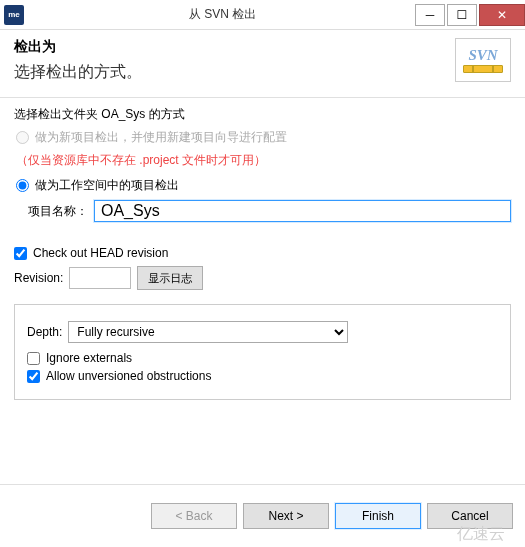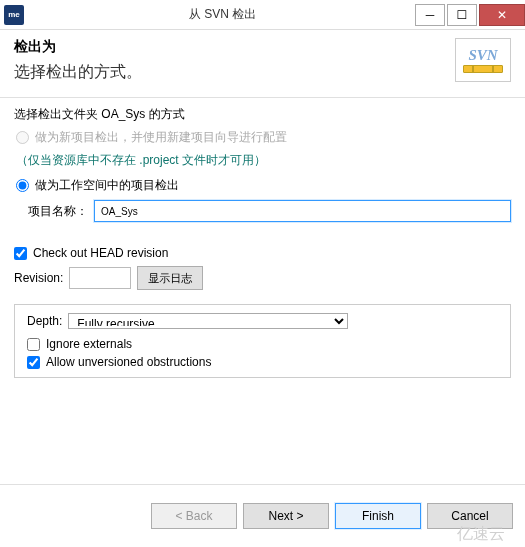--- a/index.html
+++ b/index.html
@@ -19,35 +19,35 @@
 .svn-logo-text { font-style: italic; font-weight: bold; color: #7ca8d8; font-size: 15px; font-family: serif; }
 .svn-logo-bar { width: 40px; height: 8px; background: #f5c030; border: 1px solid #c0a020; margin-top: 1px; border-radius: 1px; position: relative; }
 .svn-logo-bar::before, .svn-logo-bar::after { content: ''; position: absolute; width: 2px; height: 8px; background: #c0a020; top: -1px; }
 .svn-logo-bar::before { left: 8px; }
 .svn-logo-bar::after { right: 8px; }
 .main { padding: 8px 14px 10px 14px; }
 .section-label { font-size: 12px; margin-bottom: 6px; display: block; }
 .radio-row { display: flex; align-items: center; margin-bottom: 6px; padding-left: 2px; }
 .radio-row input { margin-right: 6px; }
 .radio-row.disabled { color: #aaa; }
-.hint { color: #0f766e; font-size: 12px; padding-left: 2px; margin-bottom: 8px; }
+.hint { color: #ef4444; font-size: 12px; padding-left: 2px; margin-bottom: 8px; }
 .field-row { display: flex; align-items: center; margin-top: 6px; }
 .field-label { width: 80px; padding-left: 14px; }
-.textinput { flex: 1; border: 1px solid #a0a0a0; padding: 3px 6px; font-size: 10px; height: 22px; }
+.textinput { flex: 1; border: 1px solid #a0a0a0; padding: 3px 6px; font-size: 16px; height: 22px; }
 .text-blue { border: 1px solid #3399ff; box-shadow: 0 0 0 1px rgba(51,153,255,0.2); }
 .check-row { display: flex; align-items: center; margin-top: 24px; margin-bottom: 6px; }
 .check-row input { margin-right: 6px; }
 .rev-row { display: flex; align-items: center; margin-bottom: 14px; }
 .rev-label { margin-right: 6px; }
 .rev-input { width: 62px; border: 1px solid #bbb; background: #fff; height: 22px; margin-right: 6px; }
 .btn-small { border: 1px solid #adadad; background: #e1e1e1; padding: 3px 10px; font-size: 11px; height: 24px; }
-.group-box { border: 1px solid #ccc; padding: 8px 12px; margin-bottom: 10px; }
+.group-box { border: 1px solid #ccc; padding: 16px 12px; margin-bottom: 10px; }
 .group-row { display: flex; align-items: center; margin-bottom: 8px; }
 .group-row label { margin-right: 6px; }
-.select { border: 1px solid #aaa; background: #fff; padding: 2px 4px; font-size: 12px; height: 16px; width: 280px; }
+.select { border: 1px solid #aaa; background: #fff; padding: 2px 4px; font-size: 12px; height: 22px; width: 280px; }
 .footer { position: absolute; bottom: 0; left: 0; right: 0; border-top: 1px solid #e0e0e0; padding: 18px 12px; display: flex; justify-content: flex-end; gap: 6px; background: #fff; }
 .footer .btn { width: 86px; height: 26px; border: 1px solid #adadad; background: #e1e1e1; font-size: 12px; }
 .footer .btn.disabled { color: #999; background: #efefef; }
 .footer .btn.primary { border: 1px solid #3399ff; box-shadow: 0 0 0 1px rgba(51,153,255,0.15); background: #e8f2fc; }
 .watermark { position: absolute; bottom: 2px; right: 20px; color: #d0d0d0; font-size: 16px; pointer-events: none; font-family: Liberation Mono, monospace; }
 </style>
 </head>
 <body>
 
 <div class="titlebar">

